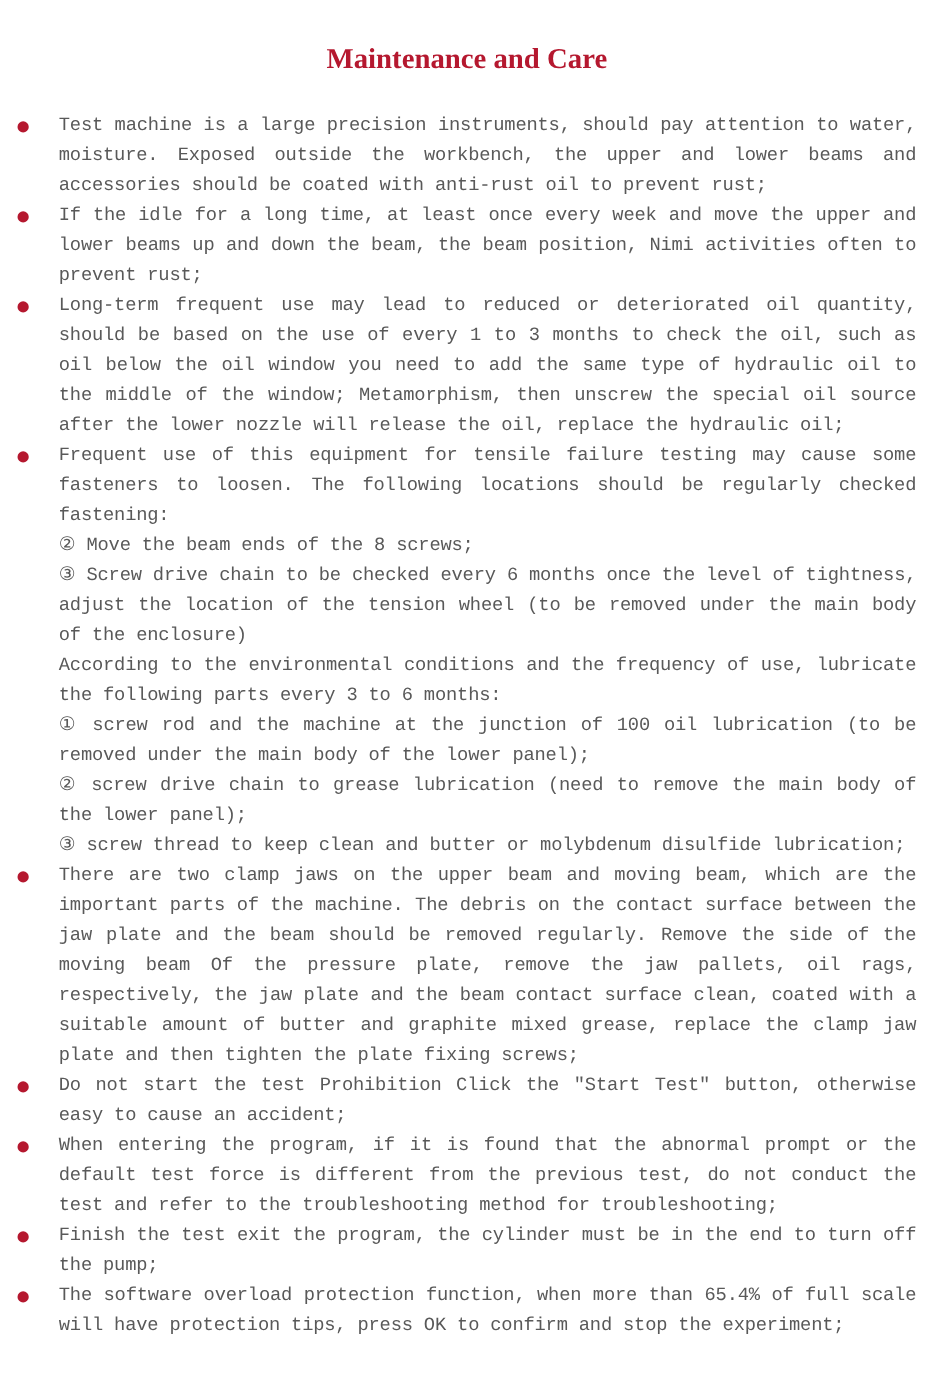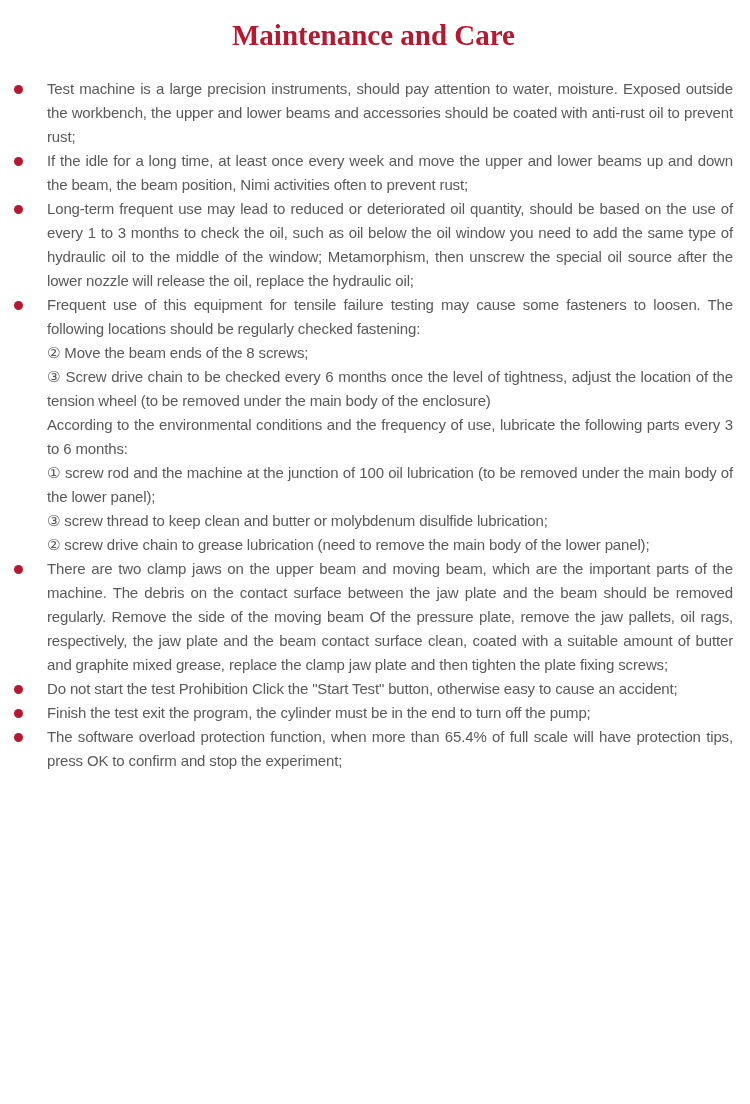--- a/index.html
+++ b/index.html
@@ -15,33 +15,34 @@
     font-family:"Liberation Sans","DejaVu Sans",sans-serif;
     overflow:hidden;
   }
   .page{
     width:750px;
     height:1104px;
     padding:0 17px 0 14px;
     position:relative;
   }
   .doc-title{
-    margin:0;
+    margin:12px;
     padding-top:21px;
     text-align:center;
     font-family:"Liberation Serif","DejaVu Serif",serif;
     font-weight:bold;
-    font-size:29px;
+    font-size:23px;
     line-height:28px;
     color:var(--accent);
   }
   .maint-list{
     list-style:none;
     margin:28px 0 4px 0;
     padding:0;
+    font-family:Liberation Mono, monospace;
   }
   .item{
     position:relative;
     padding-left:33px;
   }
   .bullet{
     position:absolute;
     left:0;
     top:7.5px;
     width:9px;
@@ -85,34 +86,40 @@
         </div>
   </li>
       <li class="item">
     <span class="bullet"></span>
     <div class="item-body">
           <p class="para">Frequent use of this equipment for tensile failure testing may cause some fasteners to loosen. The following locations should be regularly checked fastening:</p>
           <p class="para">② Move the beam ends of the 8 screws;</p>
           <p class="para">③ Screw drive chain to be checked every 6 months once the level of tightness, adjust the location of the tension wheel (to be removed under the main body of the enclosure)</p>
           <p class="para">According to the environmental conditions and the frequency of use, lubricate the following parts every 3 to 6 months:</p>
           <p class="para">① screw rod and the machine at the junction of 100 oil lubrication (to be removed under the main body of the lower panel);</p>
+          <p class="para">② screw drive chain to grease lubrication (need to remove the main body of the lower panel);</p>
           <p class="para">③ screw thread to keep clean and butter or molybdenum disulfide lubrication;</p>
-          <p class="para">② screw drive chain to grease lubrication (need to remove the main body of the lower panel);</p>
         </div>
   </li>
       <li class="item">
     <span class="bullet"></span>
     <div class="item-body">
           <p class="para">There are two clamp jaws on the upper beam and moving beam, which are the important parts of the machine. The debris on the contact surface between the jaw plate and the beam should be removed regularly. Remove the side of the moving beam Of the pressure plate, remove the jaw pallets, oil rags, respectively, the jaw plate and the beam contact surface clean, coated with a suitable amount of butter and graphite mixed grease, replace the clamp jaw plate and then tighten the plate fixing screws;</p>
         </div>
   </li>
       <li class="item">
     <span class="bullet"></span>
     <div class="item-body">
           <p class="para">Do not start the test Prohibition Click the "Start Test" button, otherwise easy to cause an accident;</p>
+        </div>
+  </li>
+      <li class="item">
+    <span class="bullet"></span>
+    <div class="item-body">
+          <p class="para">When entering the program, if it is found that the abnormal prompt or the default test force is different from the previous test, do not conduct the test and refer to the troubleshooting method for troubleshooting;</p>
         </div>
   </li>
       <li class="item">
     <span class="bullet"></span>
     <div class="item-body">
           <p class="para">Finish the test exit the program, the cylinder must be in the end to turn off the pump;</p>
         </div>
   </li>
       <li class="item">
     <span class="bullet"></span>

